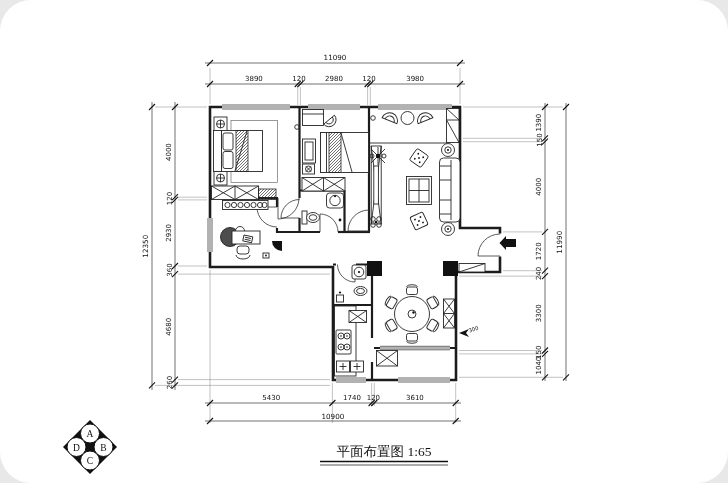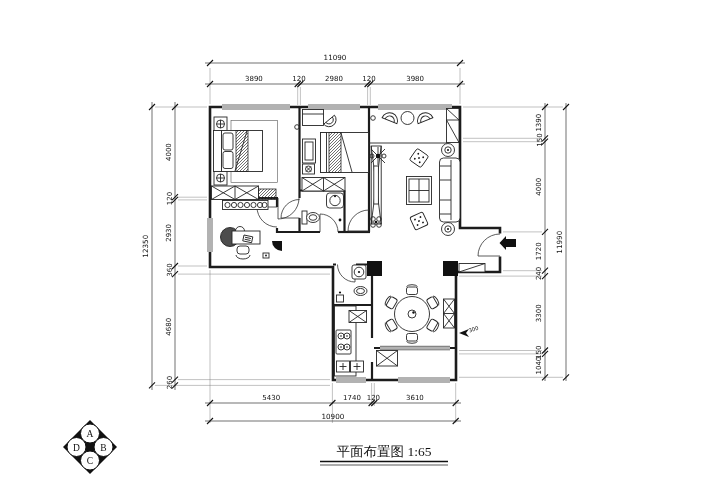--- a/index.html
+++ b/index.html
@@ -1,17 +1,17 @@
 <!DOCTYPE html>
 <html><head>
 <meta charset="utf-8">
 <style>
   html,body{margin:0;padding:0;background:#e8e8e8;}
   .canvas{position:relative;width:728px;height:483px;background:#ffffff;overflow:hidden;
-          font-family:"DejaVu Sans",sans-serif;}
+          font-family:"DejaVu Sans",sans-serif;border-radius:31px;}
   svg{position:absolute;left:0;top:0;}
   svg text{font-family:"DejaVu Sans",sans-serif;fill:#111;}
   .w    {stroke:#1c1c1c;stroke-width:2.6;fill:none;}      
   .wi   {stroke:#1c1c1c;stroke-width:2.2;fill:none;}      
   .t    {stroke:#262626;stroke-width:0.9;fill:none;}      
   .tf   {stroke:#262626;stroke-width:0.9;fill:#ffffff;}   
   .thin {stroke:#555;stroke-width:0.6;fill:none;}
   .d    {stroke:#333;stroke-width:0.8;fill:none;}         
   .win  {stroke:#222;stroke-width:0.7;fill:none;}         
   .dim  {stroke:#333;stroke-width:0.7;fill:none;}

